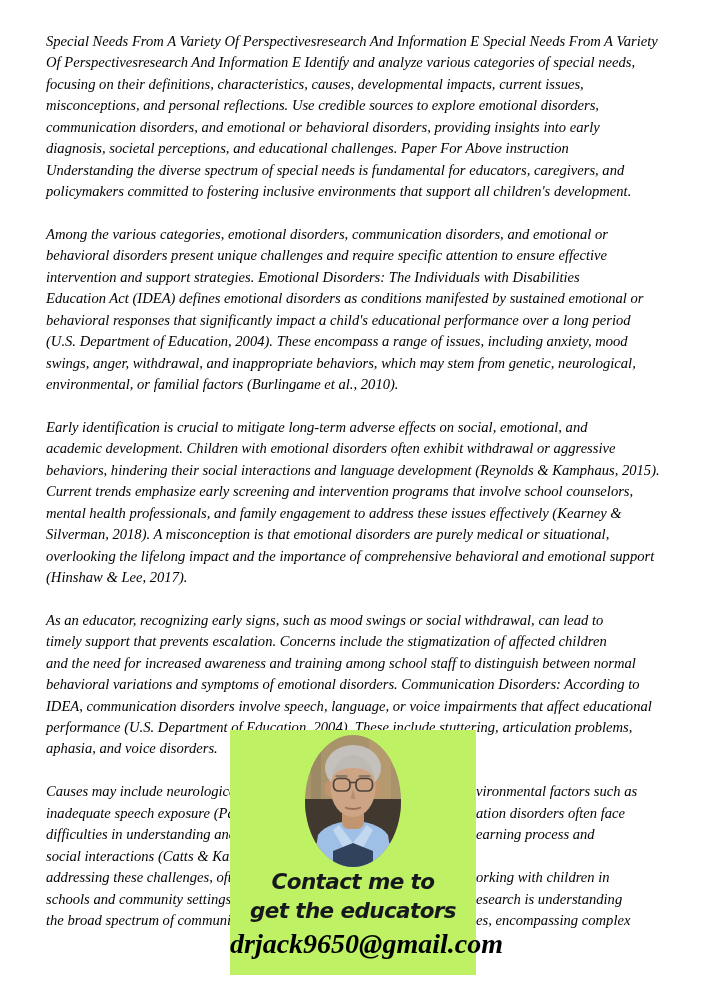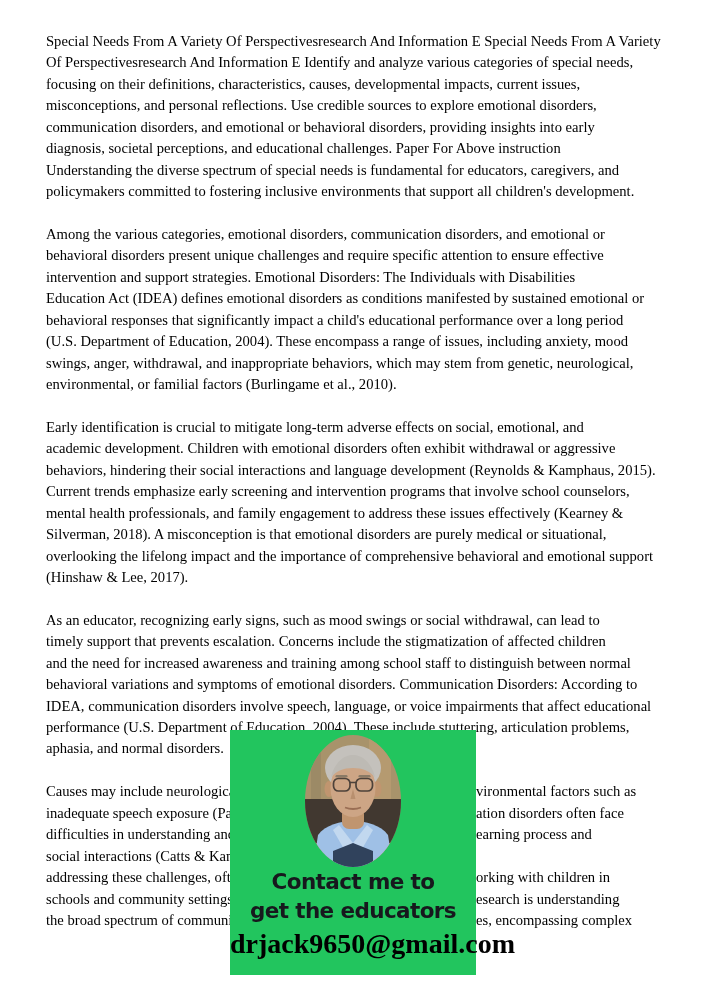--- a/index.html
+++ b/index.html
@@ -6,20 +6,21 @@
   body {
     width: 708px; height: 1000px;
     background: #ffffff;
     font-family: "Liberation Serif", serif;
   }
   .page {
     position: relative;
     width: 693px; height: 1000px;
     background: #ffffff;
     overflow: hidden;
+    font-style: italic;
   }
   
   .doc {
     position: absolute;
     left: 46px; top: 31px;
     width: 632px;
     font-size: 14.6px;
     line-height: 21.45px;
     color: #000000;
   }
@@ -105,34 +106,34 @@
         <div class="line">overlooking the lifelong impact and the importance of comprehensive behavioral and emotional support</div>
         <div class="line">(Hinshaw &amp; Lee, 2017).</div>
       </div>
       <div class="para">
         <div class="line">As an educator, recognizing early signs, such as mood swings or social withdrawal, can lead to</div>
         <div class="line">timely support that prevents escalation. Concerns include the stigmatization of affected children</div>
         <div class="line">and the need for increased awareness and training among school staff to distinguish between normal</div>
         <div class="line">behavioral variations and symptoms of emotional disorders. Communication Disorders: According to</div>
         <div class="line">IDEA, communication disorders involve speech, language, or voice impairments that affect educational</div>
         <div class="line">performance (U.S. Department of Education, 2004). These include stuttering, articulation problems,</div>
-        <div class="line">aphasia, and normal disorders.</div>
+        <div class="line">aphasia, and voice disorders.</div>
       </div>
       <div class="para">
         <div class="line"><span>Causes may include neurologica</span><span class="rfrag">vironmental factors such as</span></div>
         <div class="line"><span>inadequate speech exposure (Pa</span><span class="rfrag">ation disorders often face</span></div>
         <div class="line"><span>difficulties in understanding and</span><span class="rfrag">earning process and</span></div>
         <div class="line"><span>social interactions (Catts &amp; Kam</span></div>
         <div class="line"><span>addressing these challenges, ofte</span><span class="rfrag">orking with children in</span></div>
         <div class="line"><span>schools and community settings</span><span class="rfrag">esearch is understanding</span></div>
         <div class="line"><span>the broad spectrum of communi</span><span class="rfrag">es, encompassing complex</span></div>
       </div>
     </div>
 
-  <div class="overlay" style="background: #22c55e;">
+  <div class="overlay" style="background: #bef264;">
     <svg class="photo" viewBox="0 0 96 132" aria-hidden="true">
       <defs>
         <clipPath id="pc">
             <ellipse cx="48" cy="66" rx="48" ry="66"></ellipse>
           </clipPath>
       </defs>
       <g clip-path="url(#pc)">
         <rect x="0" y="0" width="96" height="132" fill="#a8936b"></rect>
         <rect x="64" y="0" width="22" height="132" fill="#b59a70"></rect>
         <rect x="6" y="0" width="10" height="132" fill="#9c8a66"></rect>

